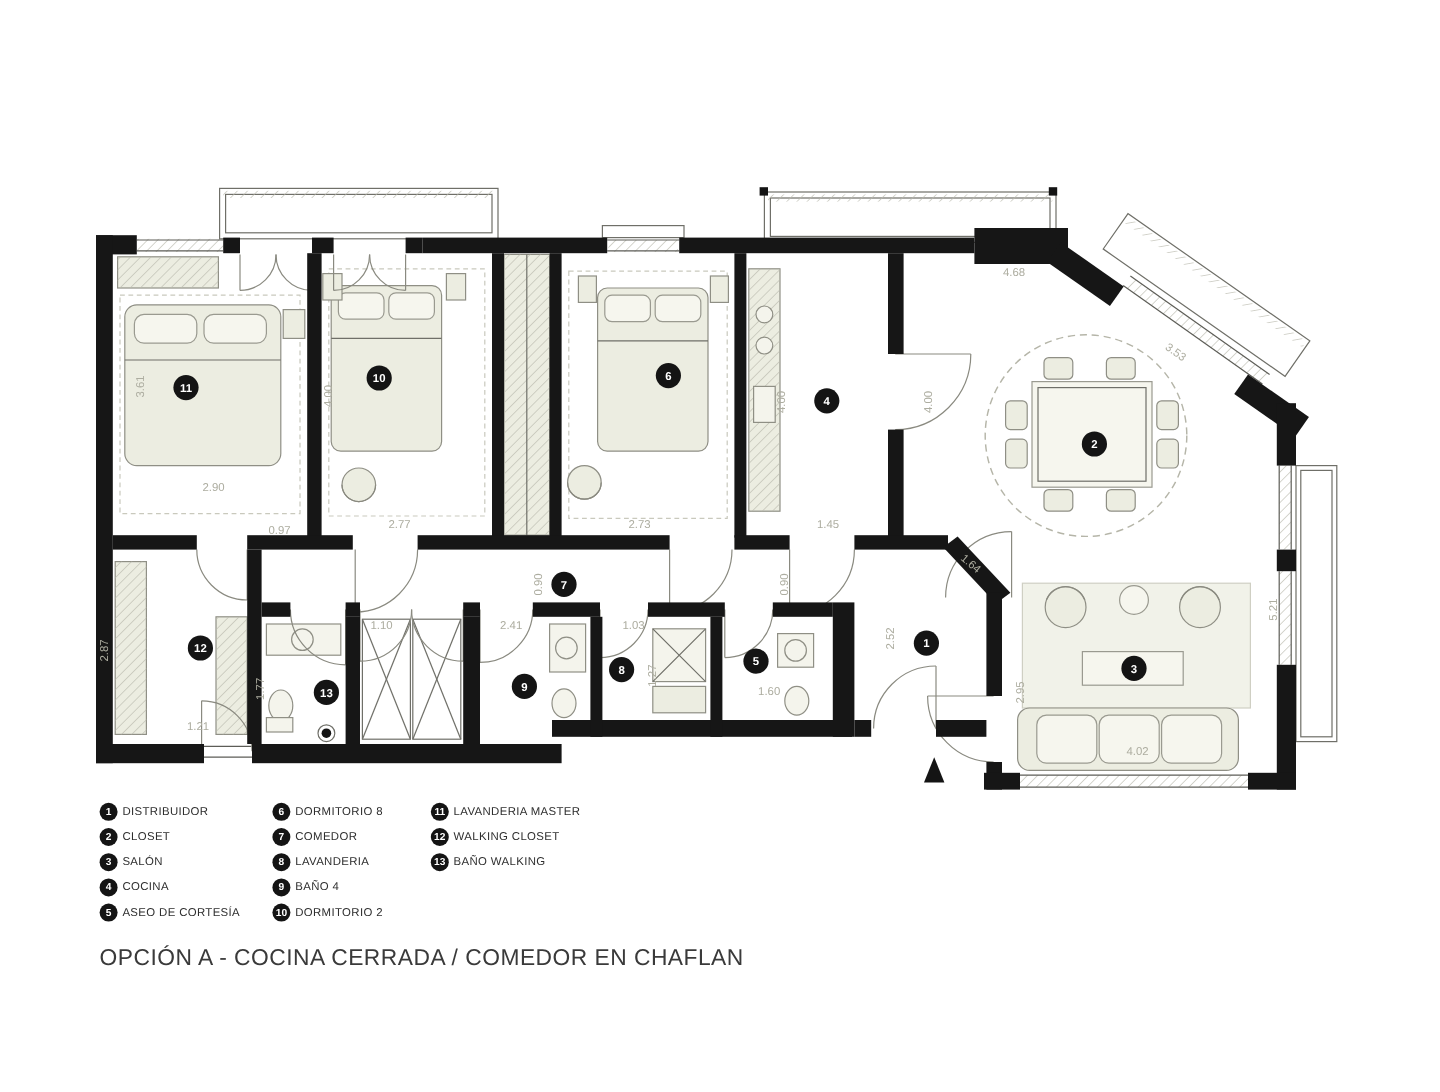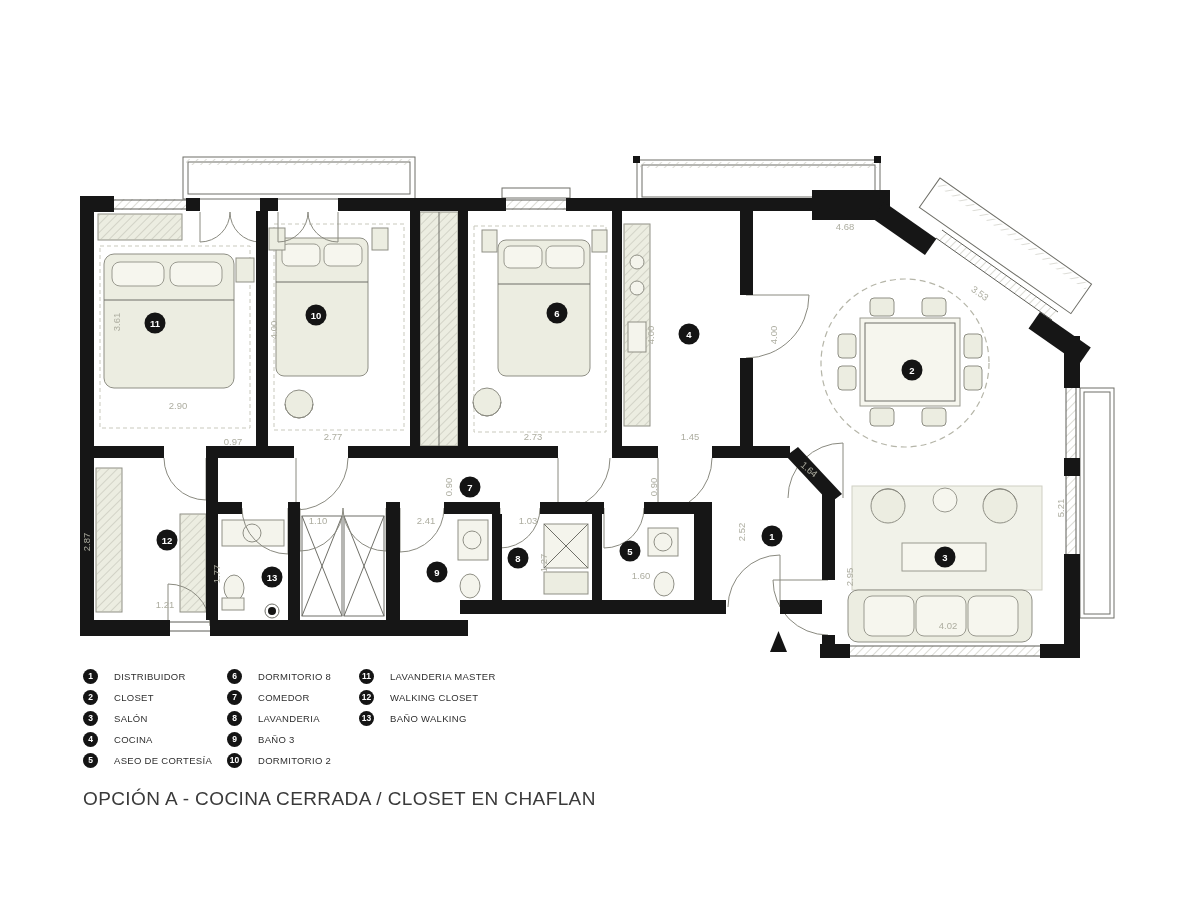--- a/index.html
+++ b/index.html
@@ -19,21 +19,21 @@
   .dim{fill:#adada0;font:9.5px "Liberation Sans",sans-serif;}
   .marker-num{fill:#ffffff;font:bold 9.5px "Liberation Sans",sans-serif;}
   .legend{position:absolute;left:83px;top:666px;display:flex;gap:28px;}
   .legend-col{display:flex;flex-direction:column;}
   .legend-col{width:115px;}
   .legend-col:nth-child(1){width:116px;}
   .legend-col:nth-child(2){width:104px;}
   .legend-item{display:flex;align-items:center;height:21px;}
   .legend-badge{width:15px;height:15px;border-radius:50%;background:#141414;color:#fff;
     font-size:8.5px;font-weight:bold;line-height:15px;text-align:center;flex:0 0 15px;}
-  .legend-label{margin-left:16px;font-size:9.5px;color:#2e2e2e;letter-spacing:.3px;white-space:nowrap;}
+  .legend-label{margin-left:4px;font-size:9.5px;color:#2e2e2e;letter-spacing:.3px;white-space:nowrap;}
   .plan-title{position:absolute;left:83px;top:788px;font-size:19px;color:#3a3a3a;letter-spacing:.4px;}
 </style>
 </head>
 <body>
 
 <div class="canvas">
 
 <svg width="1200" height="910" viewBox="0 0 1200 910">
   <defs>
     <pattern id="hatch" width="6" height="6" patternUnits="userSpaceOnUse" patternTransform="rotate(45)">
@@ -439,21 +439,21 @@
         <div class="legend-item">
           <span class="legend-badge">7</span>
           <span class="legend-label">COMEDOR</span>
         </div>
         <div class="legend-item">
           <span class="legend-badge">8</span>
           <span class="legend-label">LAVANDERIA</span>
         </div>
         <div class="legend-item">
           <span class="legend-badge">9</span>
-          <span class="legend-label">BAÑO 3</span>
+          <span class="legend-label">BAÑO 4</span>
         </div>
         <div class="legend-item">
           <span class="legend-badge">10</span>
           <span class="legend-label">DORMITORIO 2</span>
         </div>
       </div>
       <div class="legend-col">
         <div class="legend-item">
           <span class="legend-badge">11</span>
           <span class="legend-label">LAVANDERIA MASTER</span>
@@ -462,15 +462,15 @@
           <span class="legend-badge">12</span>
           <span class="legend-label">WALKING CLOSET</span>
         </div>
         <div class="legend-item">
           <span class="legend-badge">13</span>
           <span class="legend-label">BAÑO WALKING</span>
         </div>
       </div>
     </div>
 
-<div class="plan-title">OPCIÓN A - COCINA CERRADA / CLOSET EN CHAFLAN</div>
+<div class="plan-title">OPCIÓN A - COCINA CERRADA / COMEDOR EN CHAFLAN</div>
 
 </div>
 
 </body></html>

